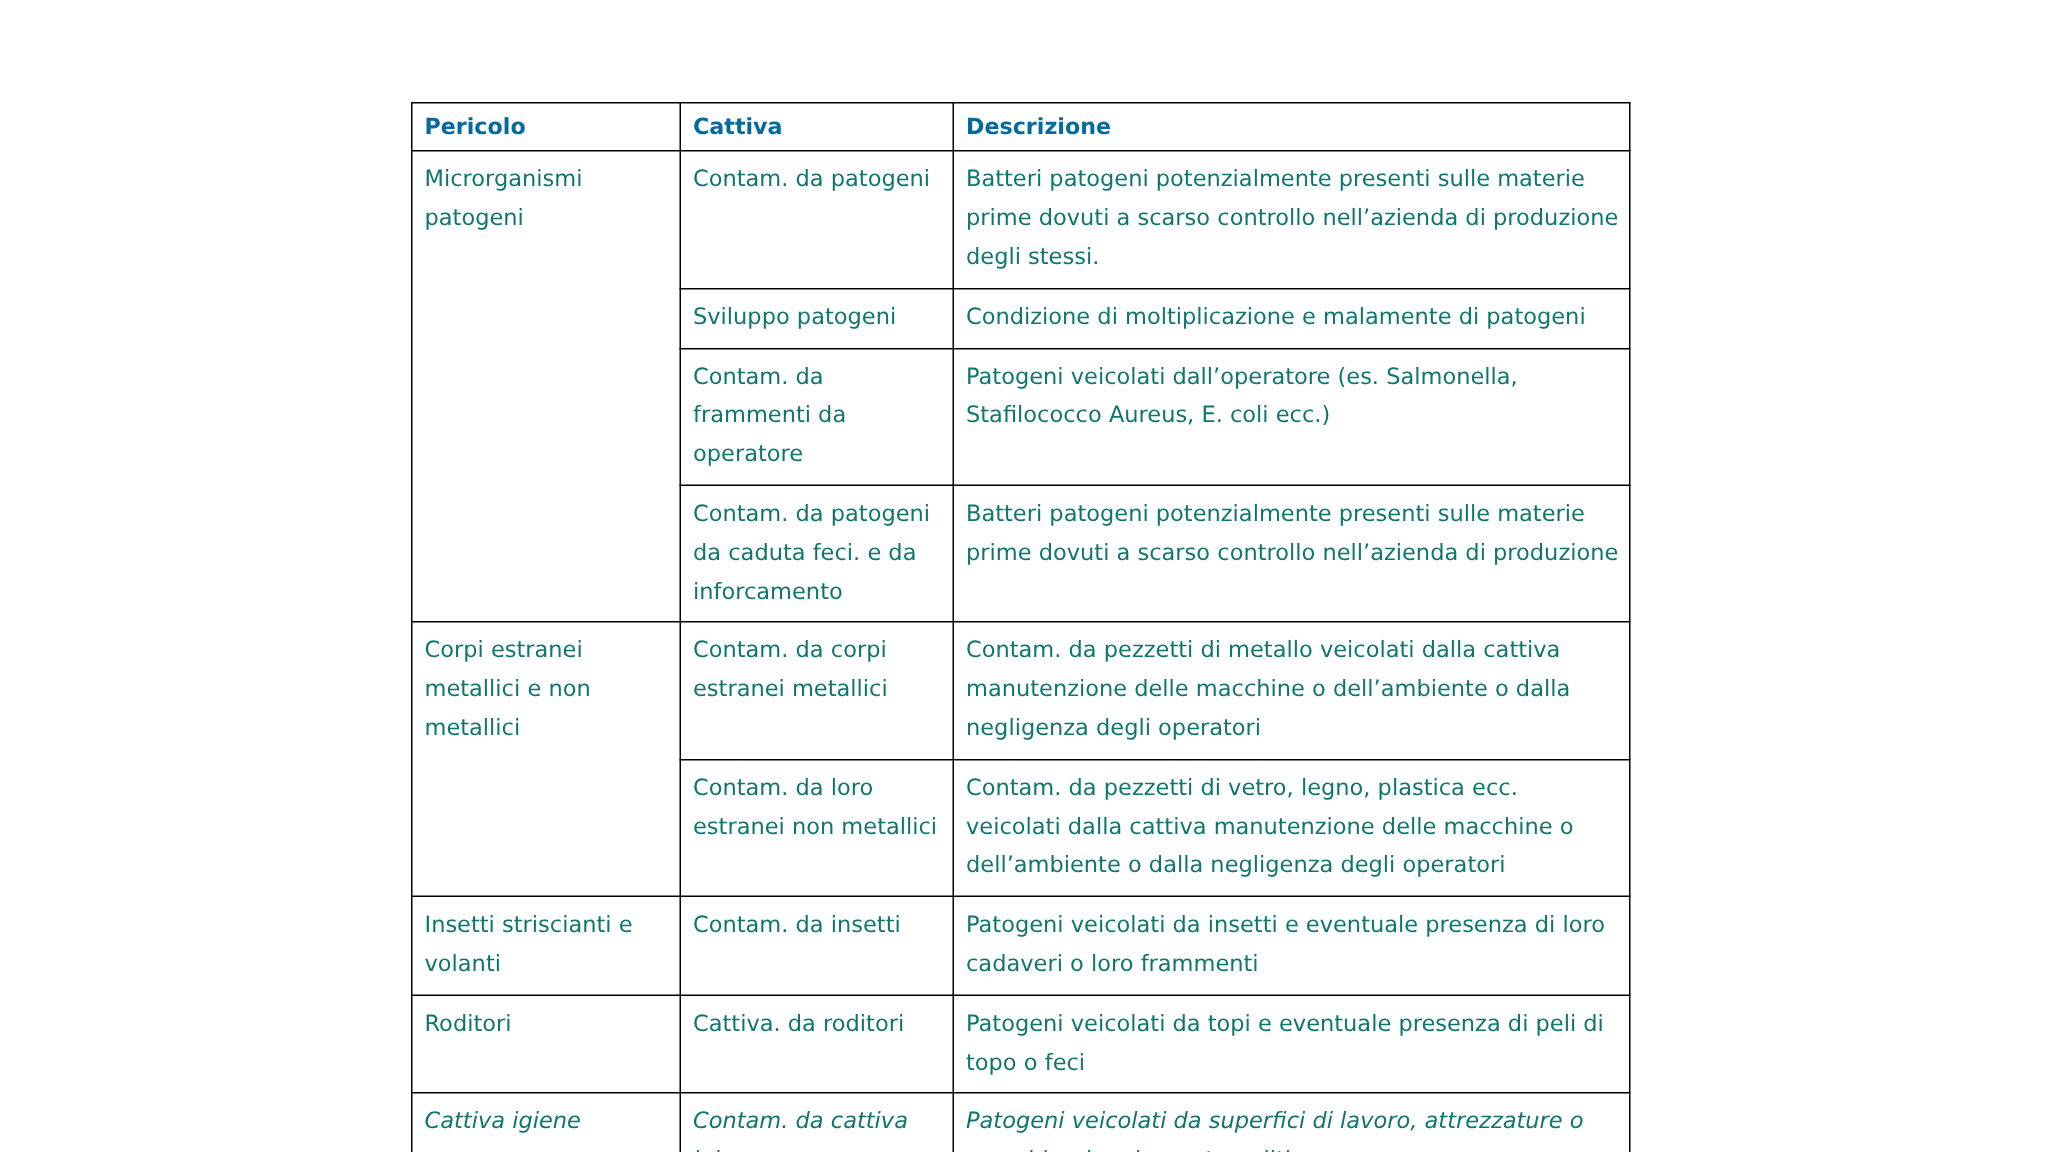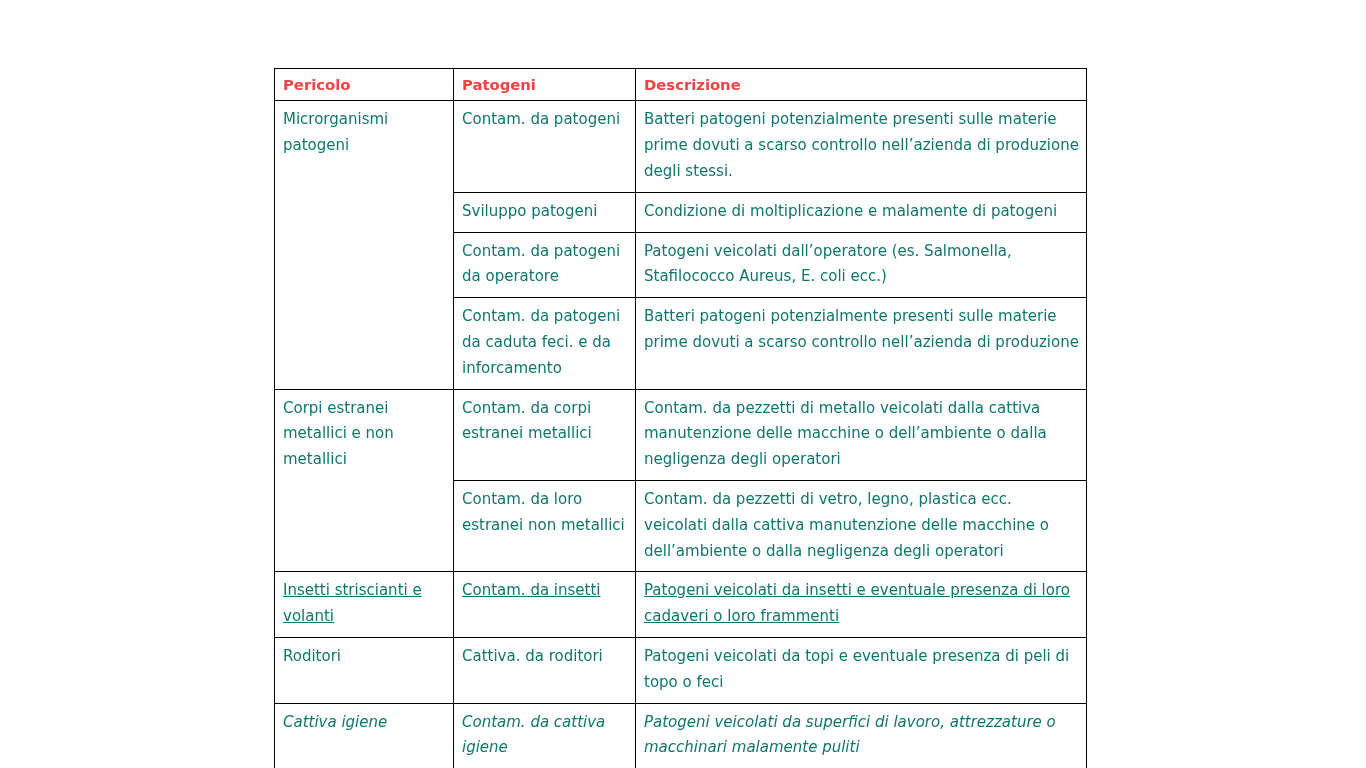--- a/index.html
+++ b/index.html
@@ -44,70 +44,70 @@
     padding: 6px 7px 7px 8px;
     font-size: 15px;
     line-height: 1.72;
     color: #0f766e;
     font-weight: 400;
     word-wrap: break-word;
   }
   table.hazard-table thead th {
     font-weight: 700;
     font-size: 14.8px;
-    color: #ef4444;
+    color: #0369a1;
     padding-top: 5px;
     padding-bottom: 5px;
     line-height: 1.45;
   }
   
   tr.r-head   th { height: 20px; }
   tr.r1 td { height: 66px; }
   tr.r2 td { height: 20px; }
   tr.r3 td { height: 45px; }
   tr.r4 td { height: 70px; }
   tr.r5 td { height: 73px; margin-left: 40px; }
   tr.r6 td { height: 73px; }
-  tr.r7 td { height: 42px; text-decoration: underline; }
+  tr.r7 td { height: 42px; }
   tr.r8 td { height: 42px; }
   tr.r9 td { height: 42px; font-style: italic; }
   tr.r10 td { height: 42px; }
   td.span-cell { vertical-align: top; }
 </style>
 </head>
 <body>
 
 <div class="page">
   <div class="table-wrap">
     <table class="hazard-table">
       <colgroup>
         <col class="c-pericolo">
         <col class="c-rischio">
         <col class="c-descr">
       </colgroup>
       <thead>
         <tr class="r-head">
           <th>Pericolo</th>
-          <th>Patogeni</th>
+          <th>Cattiva</th>
           <th>Descrizione</th>
         </tr>
       </thead>
       <tbody>
 
         <tr class="r1">
           <td class="span-cell" rowspan="4">Microrganismi patogeni</td>
           <td>Contam. da patogeni</td>
           <td>Batteri patogeni potenzialmente presenti sulle materie prime dovuti a scarso controllo nell’azienda di produzione degli stessi.</td>
         </tr>
         <tr class="r2">
           <td>Sviluppo patogeni</td>
           <td>Condizione di moltiplicazione e malamente di patogeni</td>
         </tr>
         <tr class="r3">
-          <td>Contam. da patogeni da operatore</td>
+          <td>Contam. da frammenti da operatore</td>
           <td>Patogeni veicolati dall’operatore (es. Salmonella, Stafilococco Aureus, E. coli ecc.)</td>
         </tr>
         <tr class="r4">
           <td>Contam. da patogeni da caduta feci. e da inforcamento</td>
           <td>Batteri patogeni potenzialmente presenti sulle materie prime dovuti a scarso controllo nell’azienda di produzione</td>
         </tr>
 
         <tr class="r5">
           <td class="span-cell" rowspan="2">Corpi estranei metallici e non metallici</td>
           <td>Contam. da corpi estranei metallici</td>

